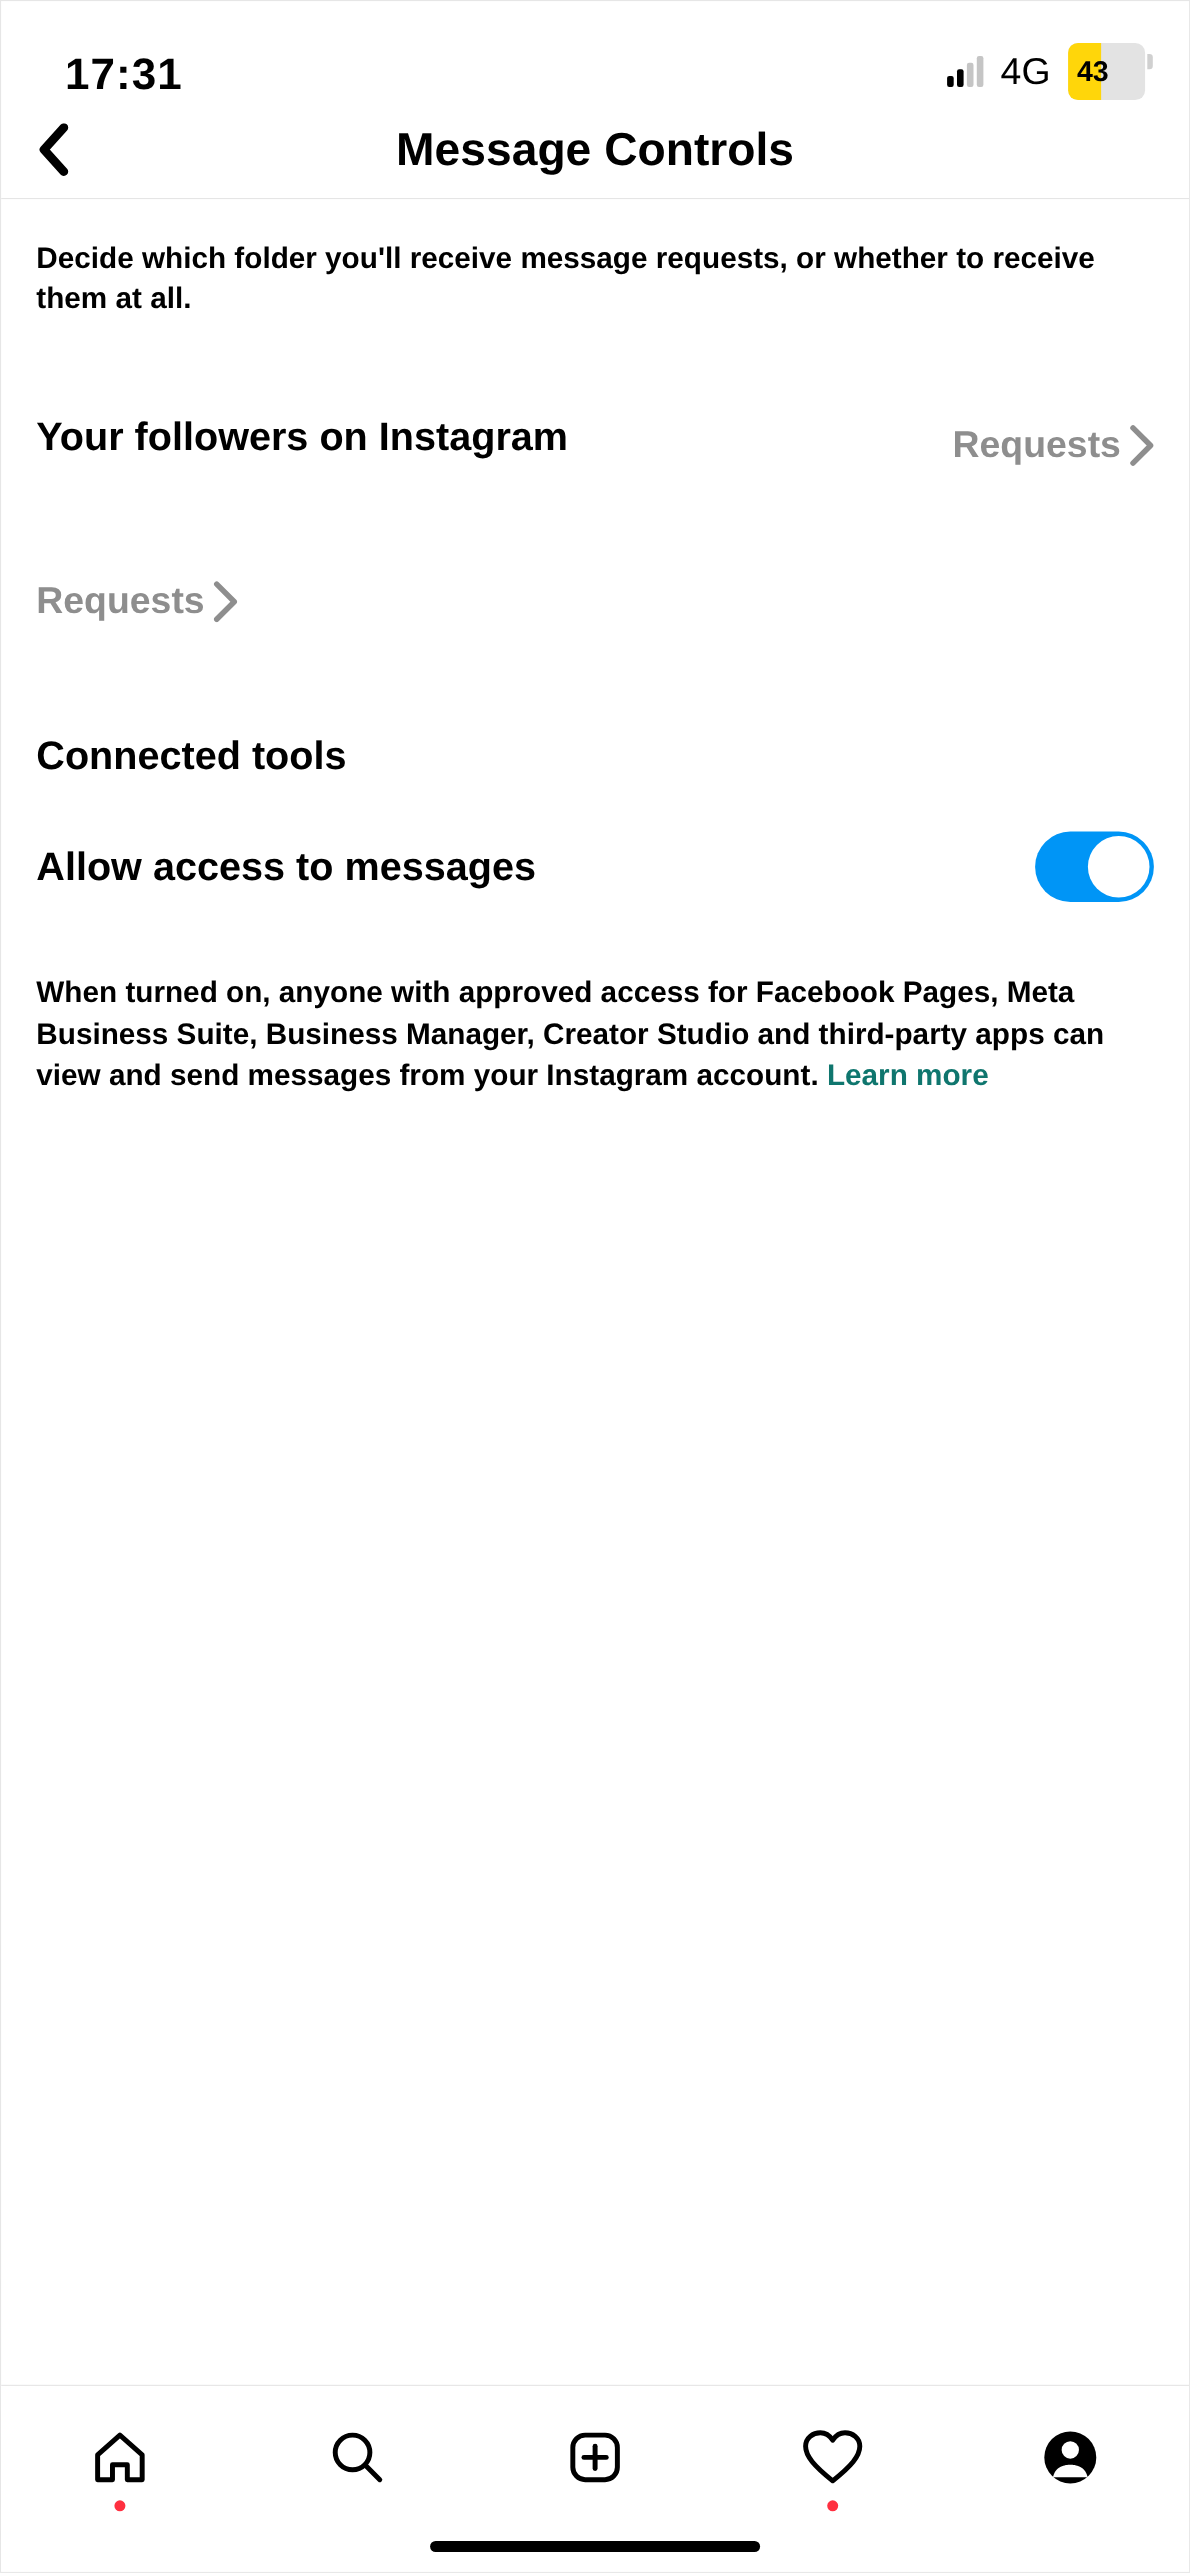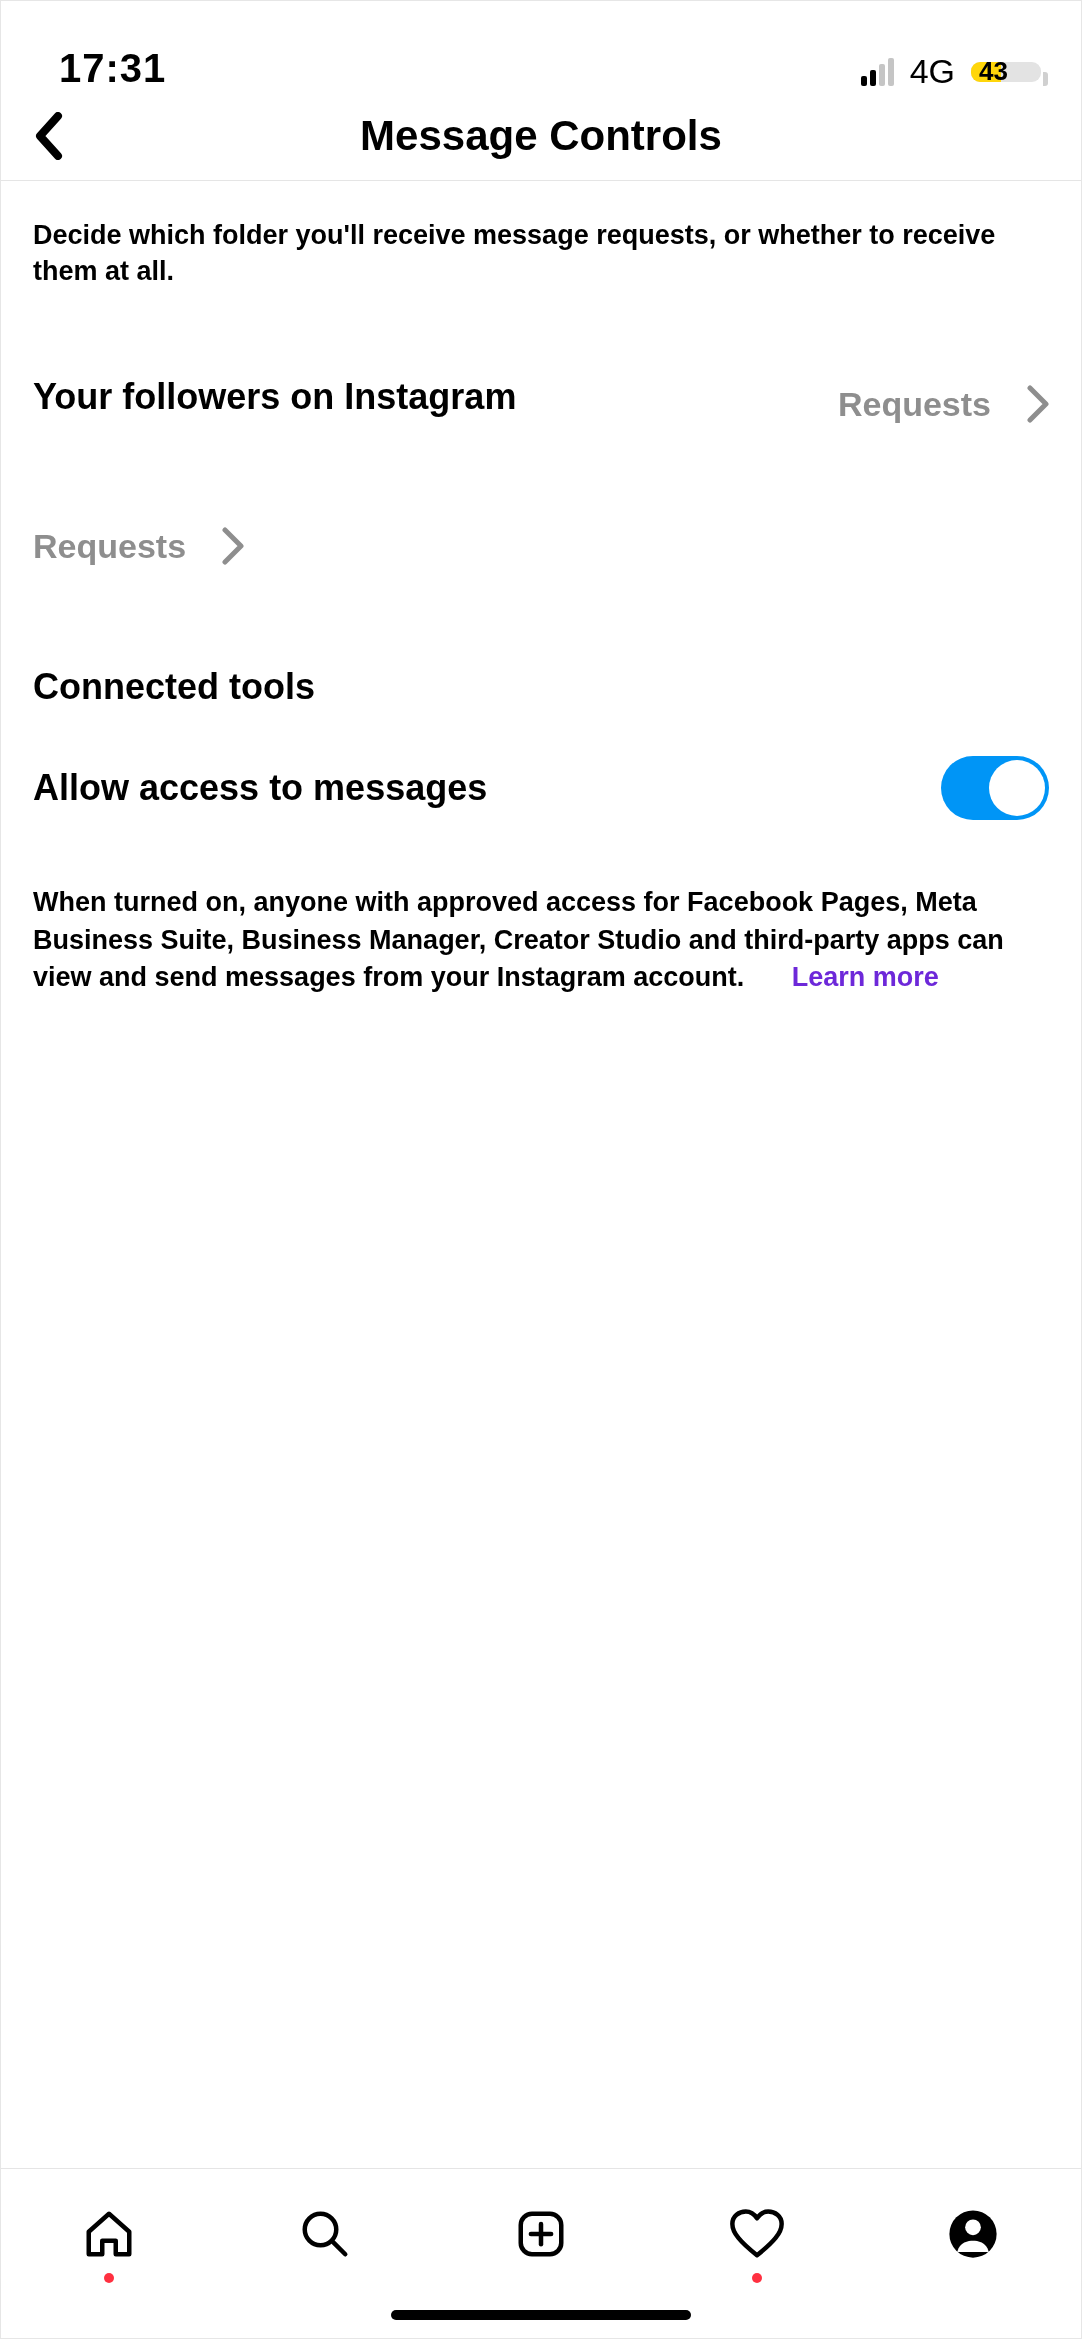--- a/index.html
+++ b/index.html
@@ -49,21 +49,21 @@
   .signal-bars span:nth-child(3){height:22px;}
   .signal-bars span:nth-child(4){height:28px;}
   .net-type {
     font-size: 34px;
     font-weight: 400;
     margin-left: 6px;
   }
   .battery {
     position: relative;
     width: 70px;
-    height: 20px;
+    height: 52px;
     border-radius: 9px;
     background: #e3e3e3;
     display: flex;
     align-items: center;
     margin-left: 6px;
   }
   .battery-fill {
     position: absolute;
     left: 0; top: 0; bottom: 0;
     width: 43%;
@@ -131,22 +131,22 @@
     align-items: center;
     justify-content: space-between;
     padding: 44px 0;
   }
   .row-label {
     font-size: 36px;
     font-weight: 600;
   }
   .row-right {
     display: flex;
-    align-items: flex-start;
-    gap: 36px;
+    align-items: flex-end;
+    gap: 8px;
     margin-top: 15px;
   }
   .row-value {
     font-size: 34px;
     font-weight: 600;
     color: #8e8e8e;
   }
   .chevron svg { display: block; }
 
   .section-title {
@@ -175,23 +175,22 @@
   .toggle.on .toggle-knob { right: 4px; }
 
   .footnote {
     font-size: 27px;
     font-weight: 700;
     line-height: 1.4;
     padding-top: 34px;
     padding-right: 10px;
   }
   .learn-more {
-    color: #6d28d9;
-    font-weight: 700;
-    margin-left: 40px;
+    color: #0f766e;
+    font-weight: 700;
   }
 
   
   .bottom-nav {
     position: absolute;
     left: 0; right: 0;
     bottom: 0;
     height: 170px;
     border-top: 1px solid #e5e5e5;
     display: flex;

